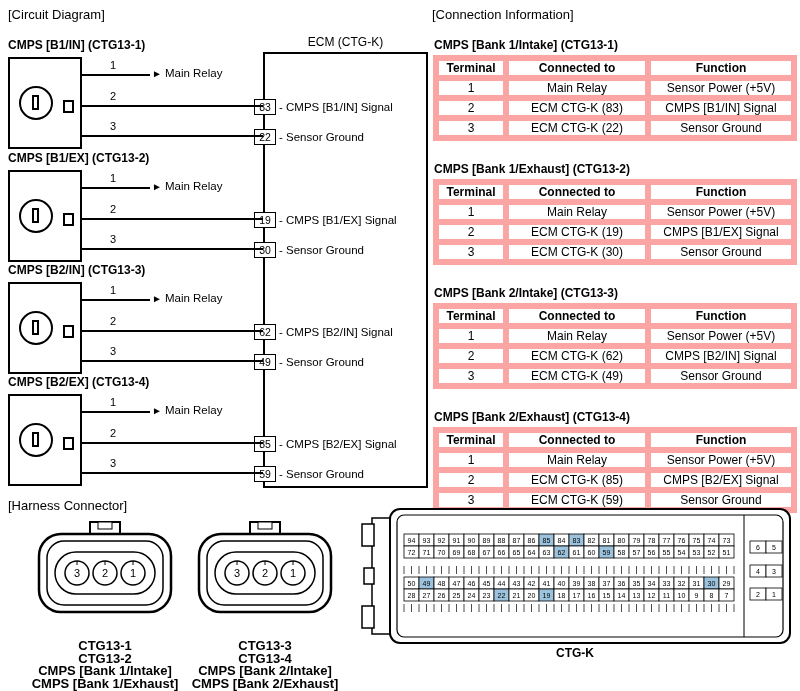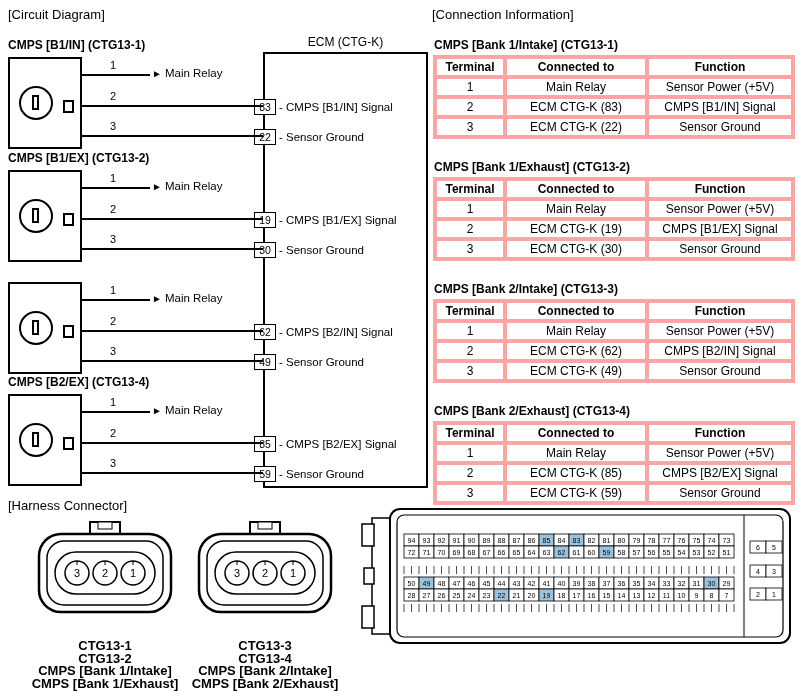--- a/index.html
+++ b/index.html
@@ -32,21 +32,21 @@
   .p1{left:102px;top:21px}
   .p2{left:102px;top:52px}
   .p3{left:102px;top:82px}
   .relay{position:absolute;left:144px;top:29px;font-size:11.5px;white-space:nowrap}
   .relay-arrow{font-size:10px;margin-right:3px}
 
   
   .table-group{margin-bottom:21px}
   .table-title{font-weight:bold;font-size:12px;margin:0 0 3px 1px;white-space:nowrap}
   table.conn-table{border-collapse:collapse;width:358px;table-layout:fixed;background:#fff}
-  .conn-table th,.conn-table td{border:4px solid #fca5a5;font-size:12px;text-align:center;height:20px;
+  .conn-table th,.conn-table td{border:6px solid #fca5a5;font-size:12px;text-align:center;height:20px;
                                 padding:0 2px;overflow:hidden;white-space:nowrap}
   .conn-table th{font-weight:bold}
   .col-term{width:70px}
   .col-conn{width:142px}
   .col-func{width:146px}
 
   
   .conn-labels{font-weight:bold;font-size:13px;line-height:12.5px;text-align:center;white-space:nowrap}
   .ecm-conn-labels{font-weight:bold;font-size:12px;line-height:15px;text-align:center}
   .conn-pin-num{font-size:11px;text-anchor:middle}
@@ -125,20 +125,21 @@
     <div class="wire w1"></div>
     <div class="wire w2"></div>
     <div class="wire w3"></div>
     <div class="pin-label p1">1</div>
     <div class="pin-label p2">2</div>
     <div class="pin-label p3">3</div>
     <div class="relay"><span class="relay-arrow">►</span><span>Main Relay</span></div>
   </div>
 
   <div class="sensor-block" style="top:263px">
+    <div class="sensor-title">CMPS [B2/IN] (CTG13-3)</div>
     <div class="sensor-box">
       <div class="s-circle">
           <div class="s-magnet"></div>
         </div>
       <div class="s-term"></div>
     </div>
     <div class="wire w1"></div>
     <div class="wire w2"></div>
     <div class="wire w3"></div>
     <div class="pin-label p1">1</div>
@@ -612,15 +613,16 @@
       <line x1="333" y1="98" x2="333" y2="106" stroke="#000" stroke-width="0.7"></line>
       <line x1="340.5" y1="98" x2="340.5" y2="106" stroke="#000" stroke-width="0.7"></line>
       <line x1="348" y1="98" x2="348" y2="106" stroke="#000" stroke-width="0.7"></line>
       <line x1="355.5" y1="98" x2="355.5" y2="106" stroke="#000" stroke-width="0.7"></line>
       <line x1="363" y1="98" x2="363" y2="106" stroke="#000" stroke-width="0.7"></line>
       <line x1="370.5" y1="98" x2="370.5" y2="106" stroke="#000" stroke-width="0.7"></line>
       <line x1="378" y1="98" x2="378" y2="106" stroke="#000" stroke-width="0.7"></line>
     </svg>
 
   <div class="abs ecm-conn-labels" style="left:435px;top:646px;width:280px">
+      <div>CTG-K</div>
     </div>
 
 </div>
 
 </body></html>

